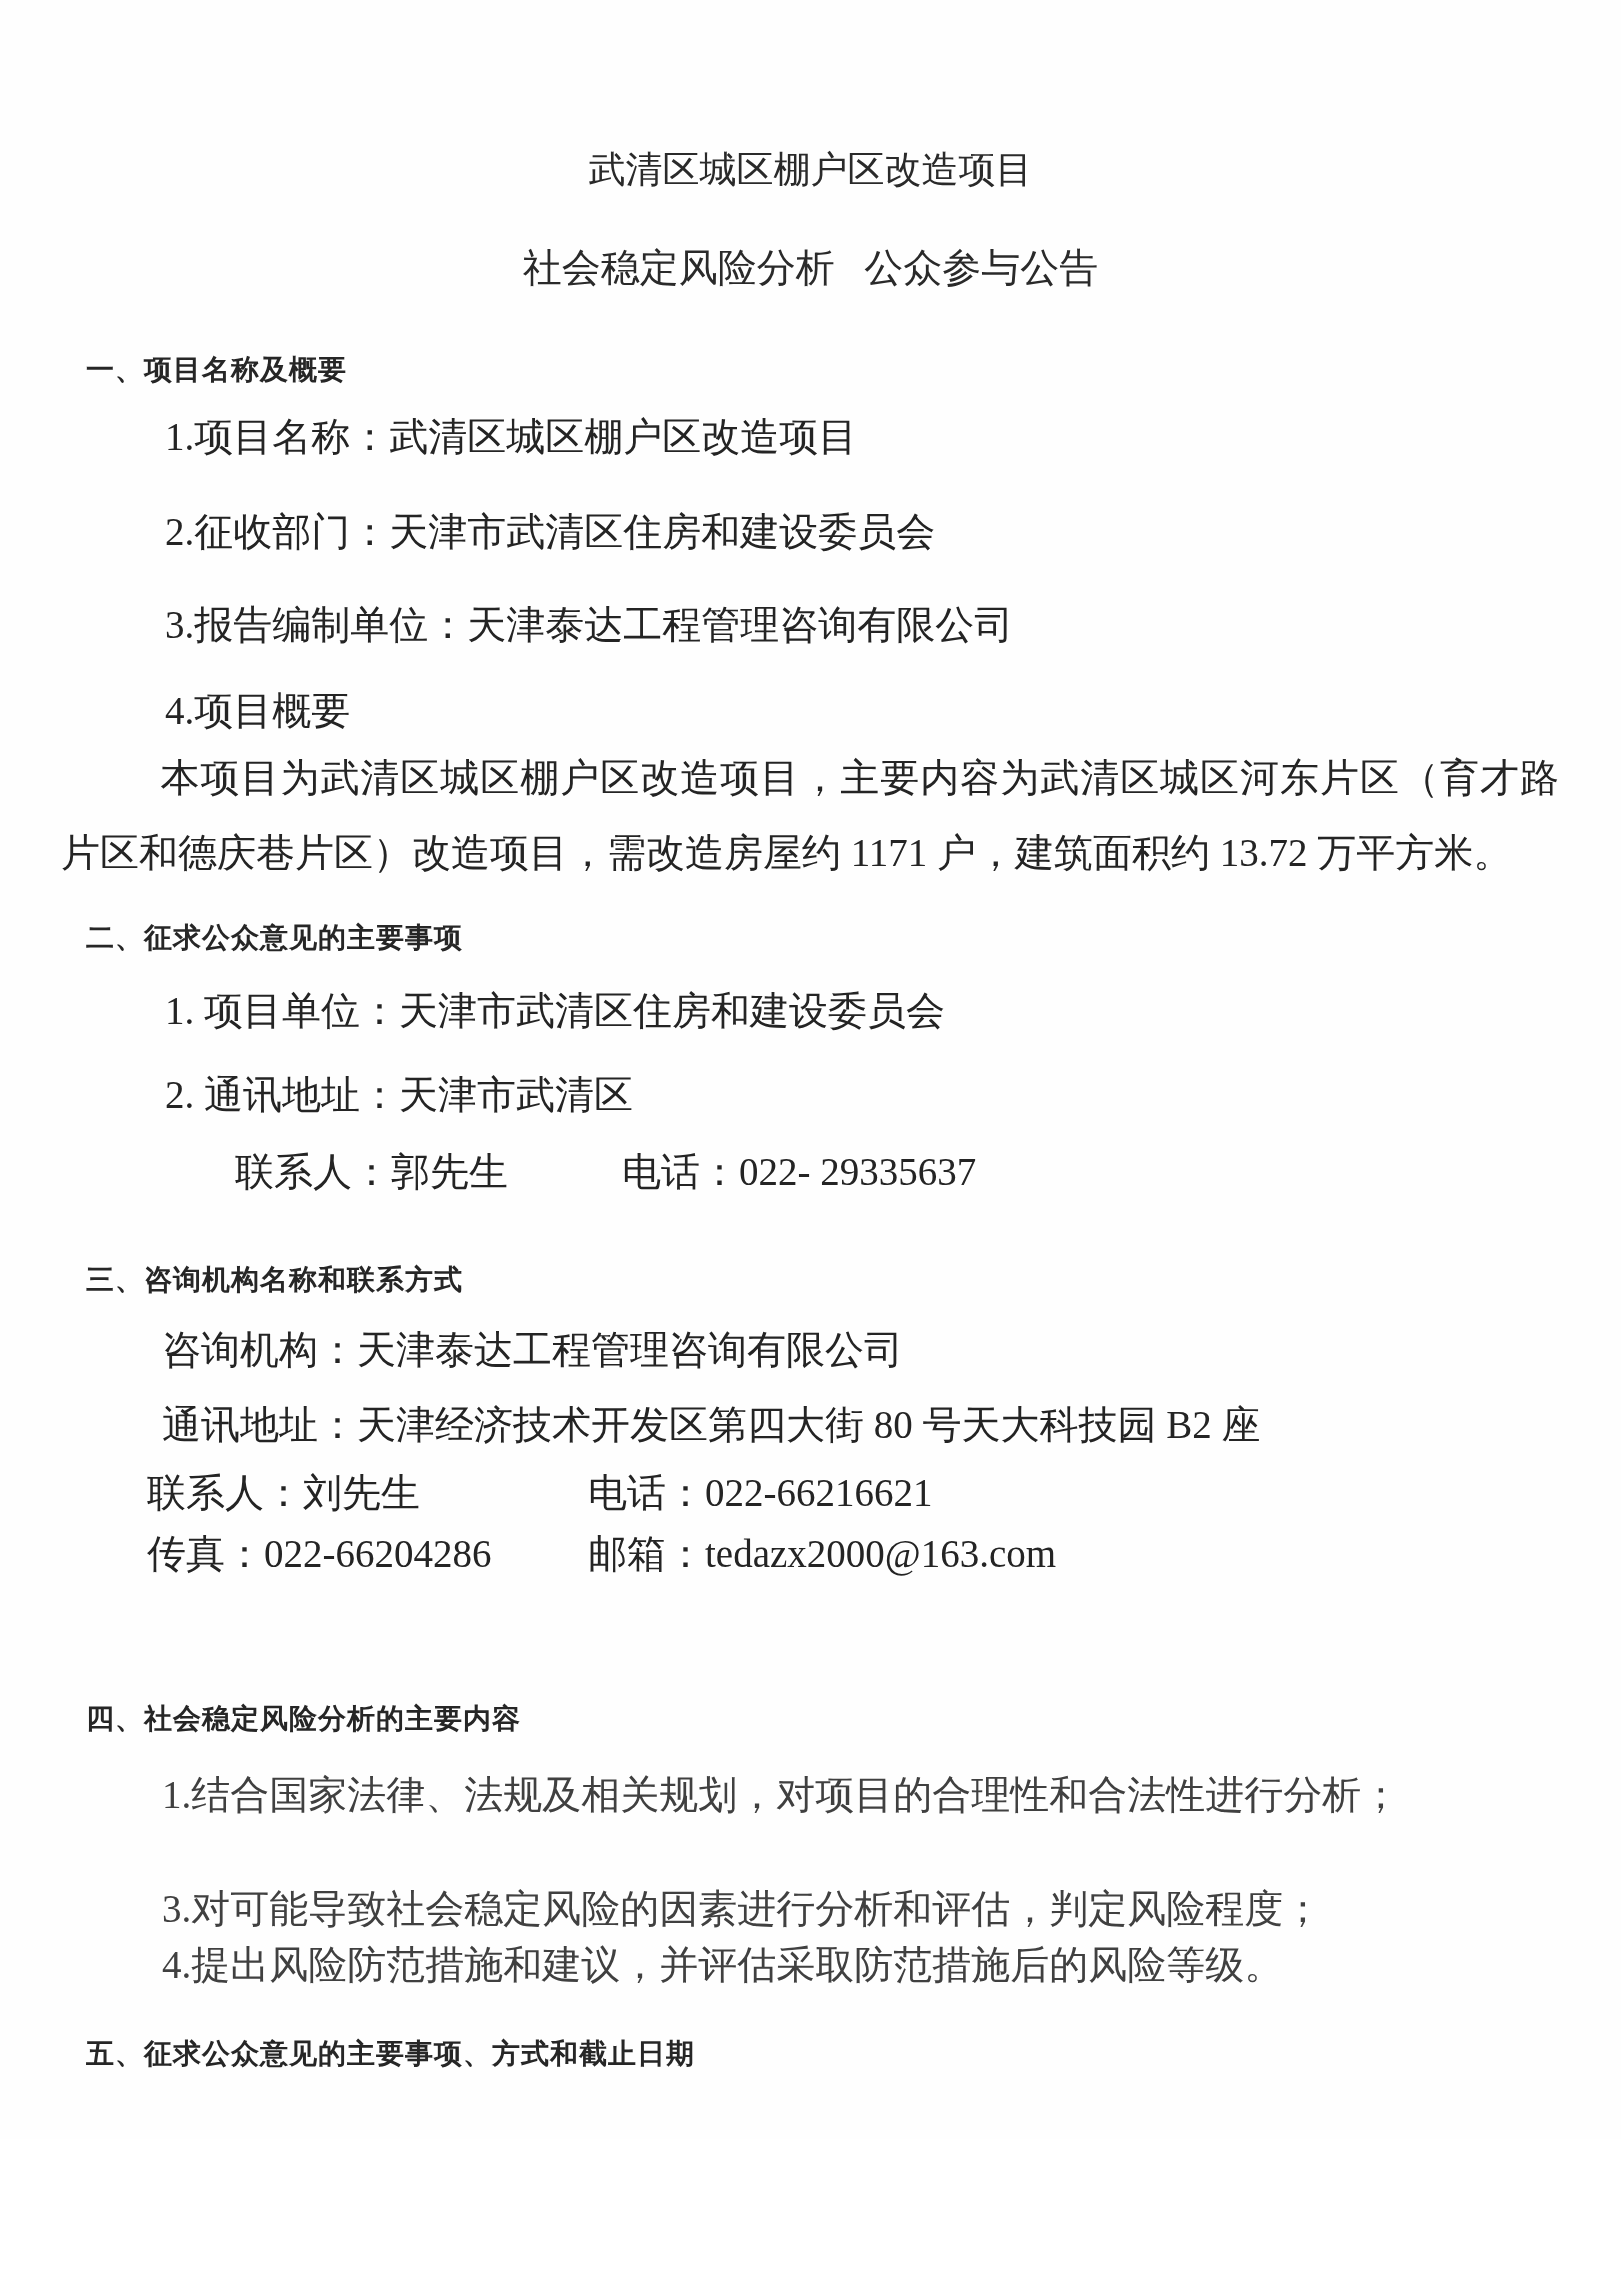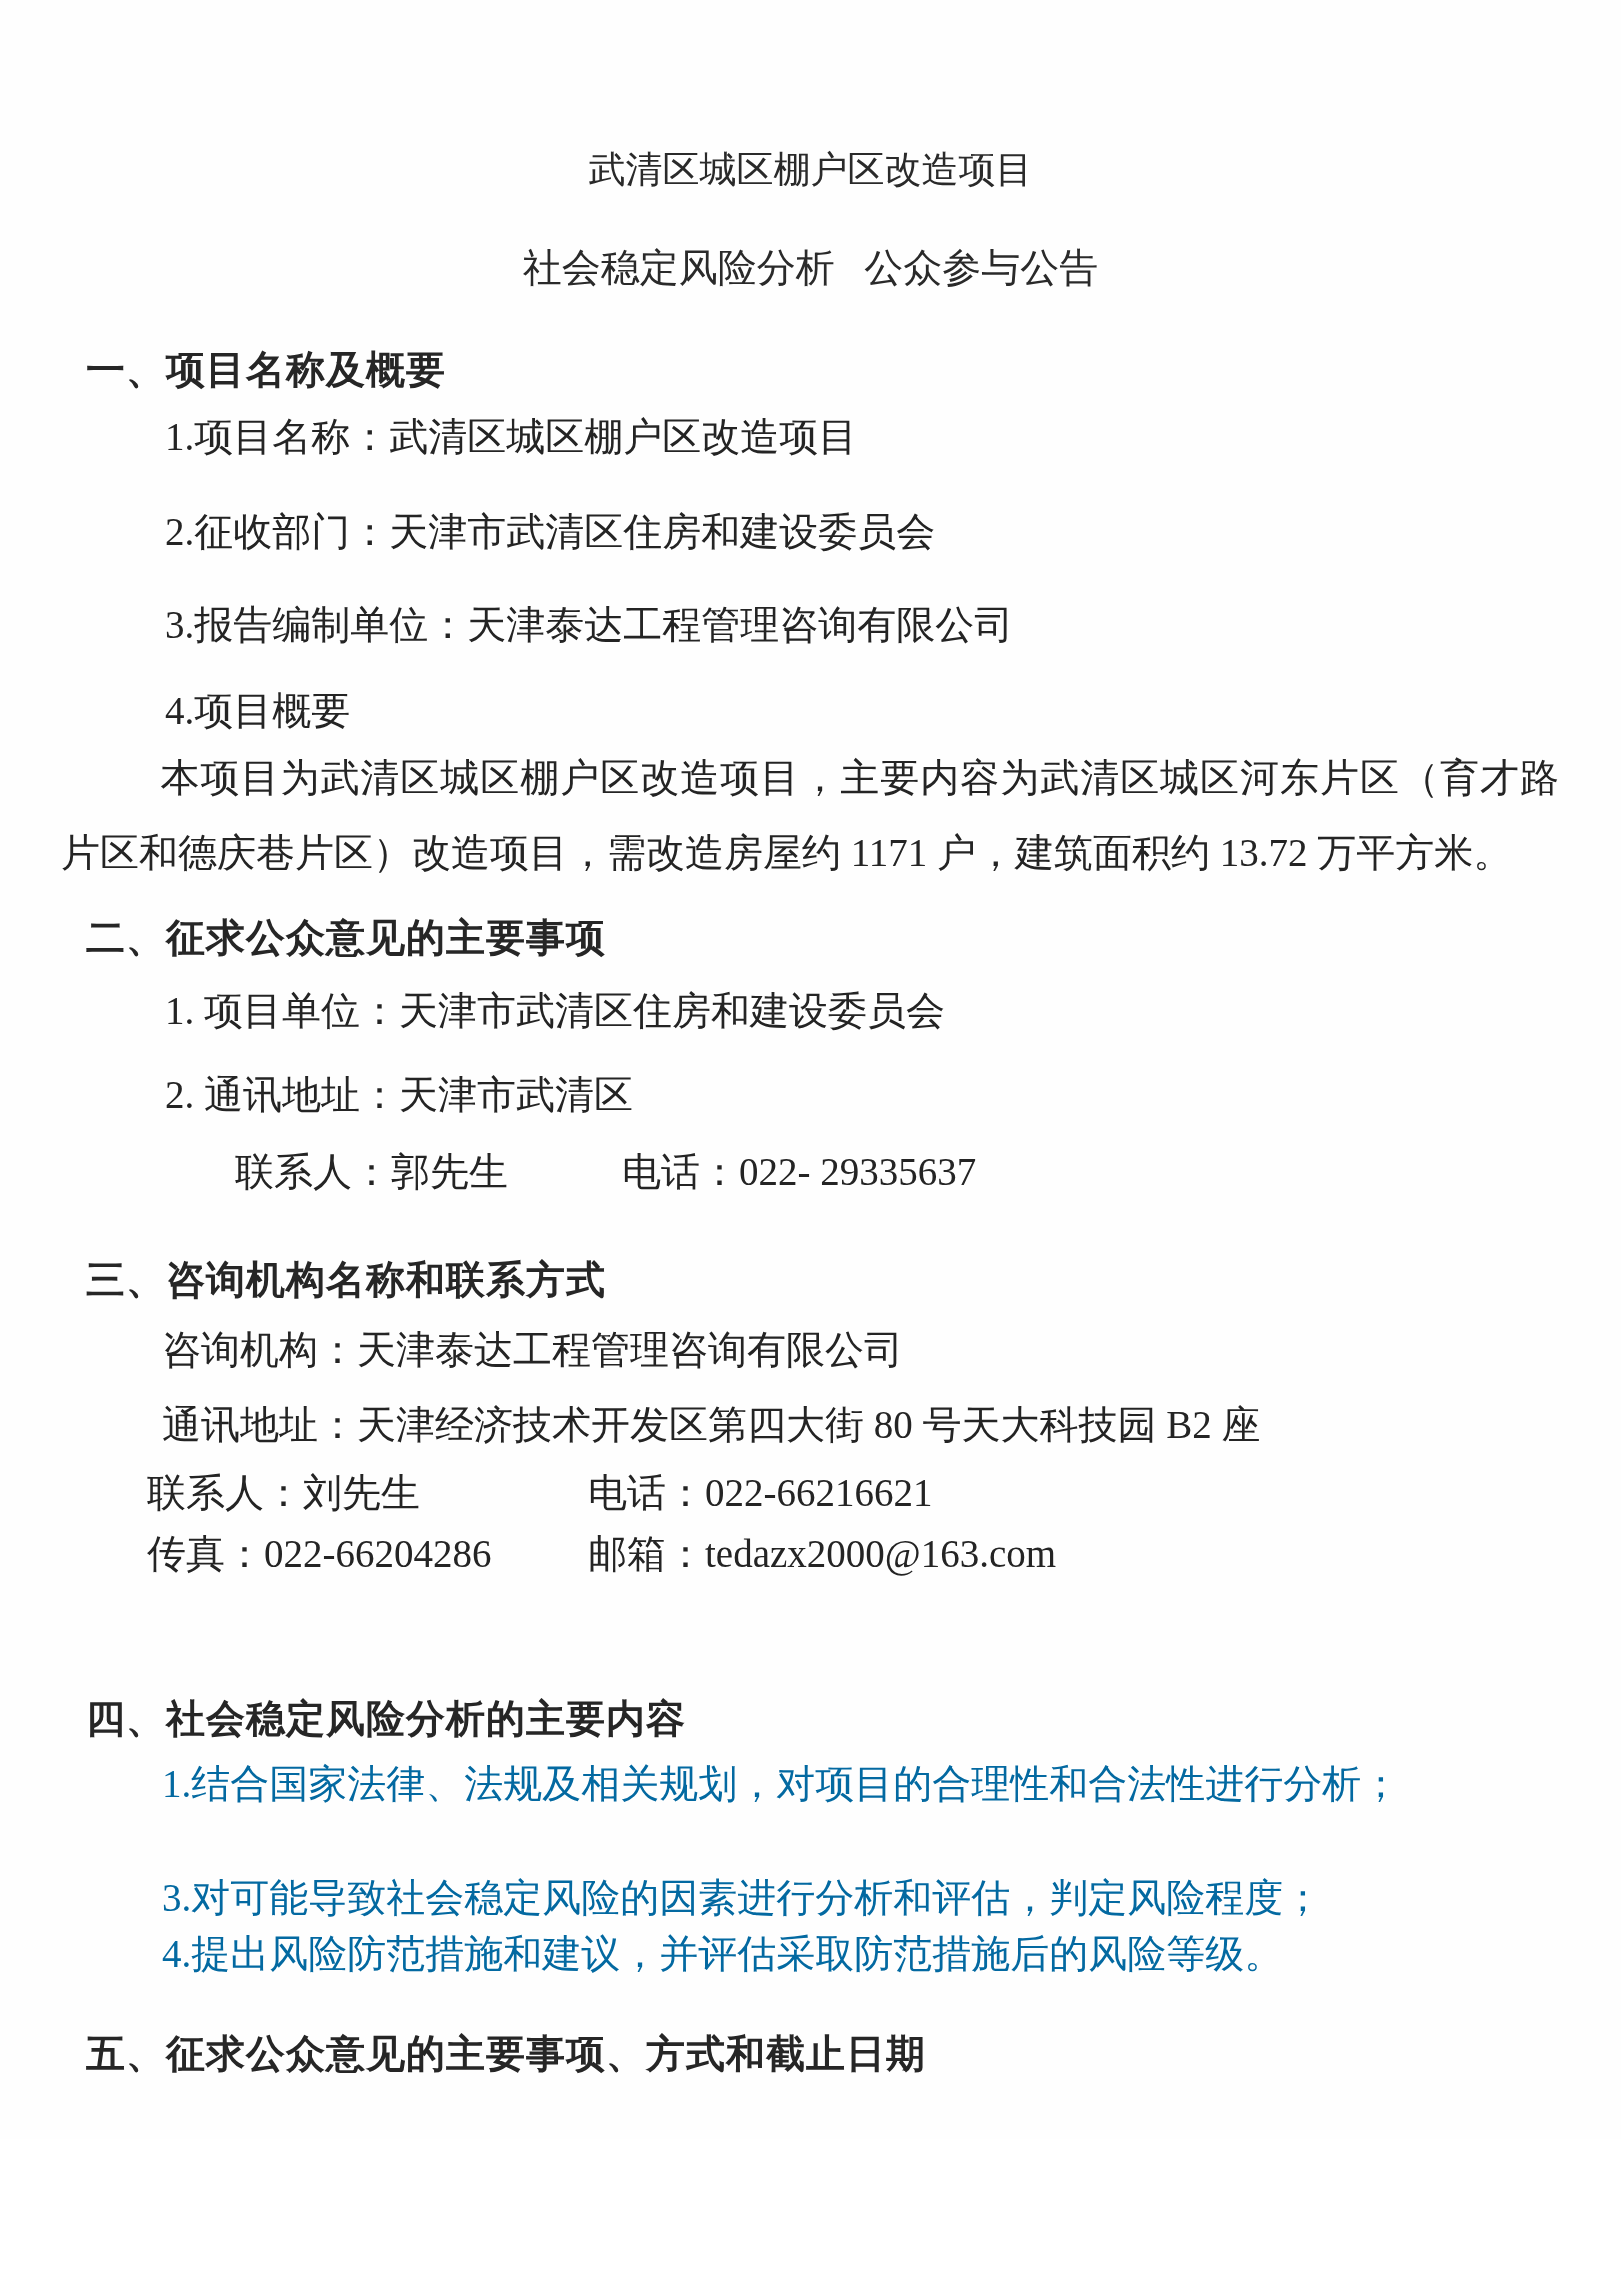--- a/index.html
+++ b/index.html
@@ -36,28 +36,28 @@
     font-size: 39px;
     word-spacing: 19.6px;
     color: #2a2a2a;
   }
 
   
   .heading {
     left: 86px;
     font-family: "Liberation Sans", "DejaVu Sans", sans-serif;
     font-weight: 600;
-    font-size: 39px;
+    font-size: 28px;
     letter-spacing: 1px;
     color: #262626;
   }
 
   
   .item   { left: 165px; color: #242424; }
-  .item-s4 { left: 162px; color: #0369a1; }
+  .item-s4 { left: 162px; color: #404040; margin-top: 11px; }
 
   
   .para {
     left: 61px;
     width: 1498px;
     text-indent: 2.55em;
     text-align: justify;
     line-height: 75px;
     color: #242424;
   }

